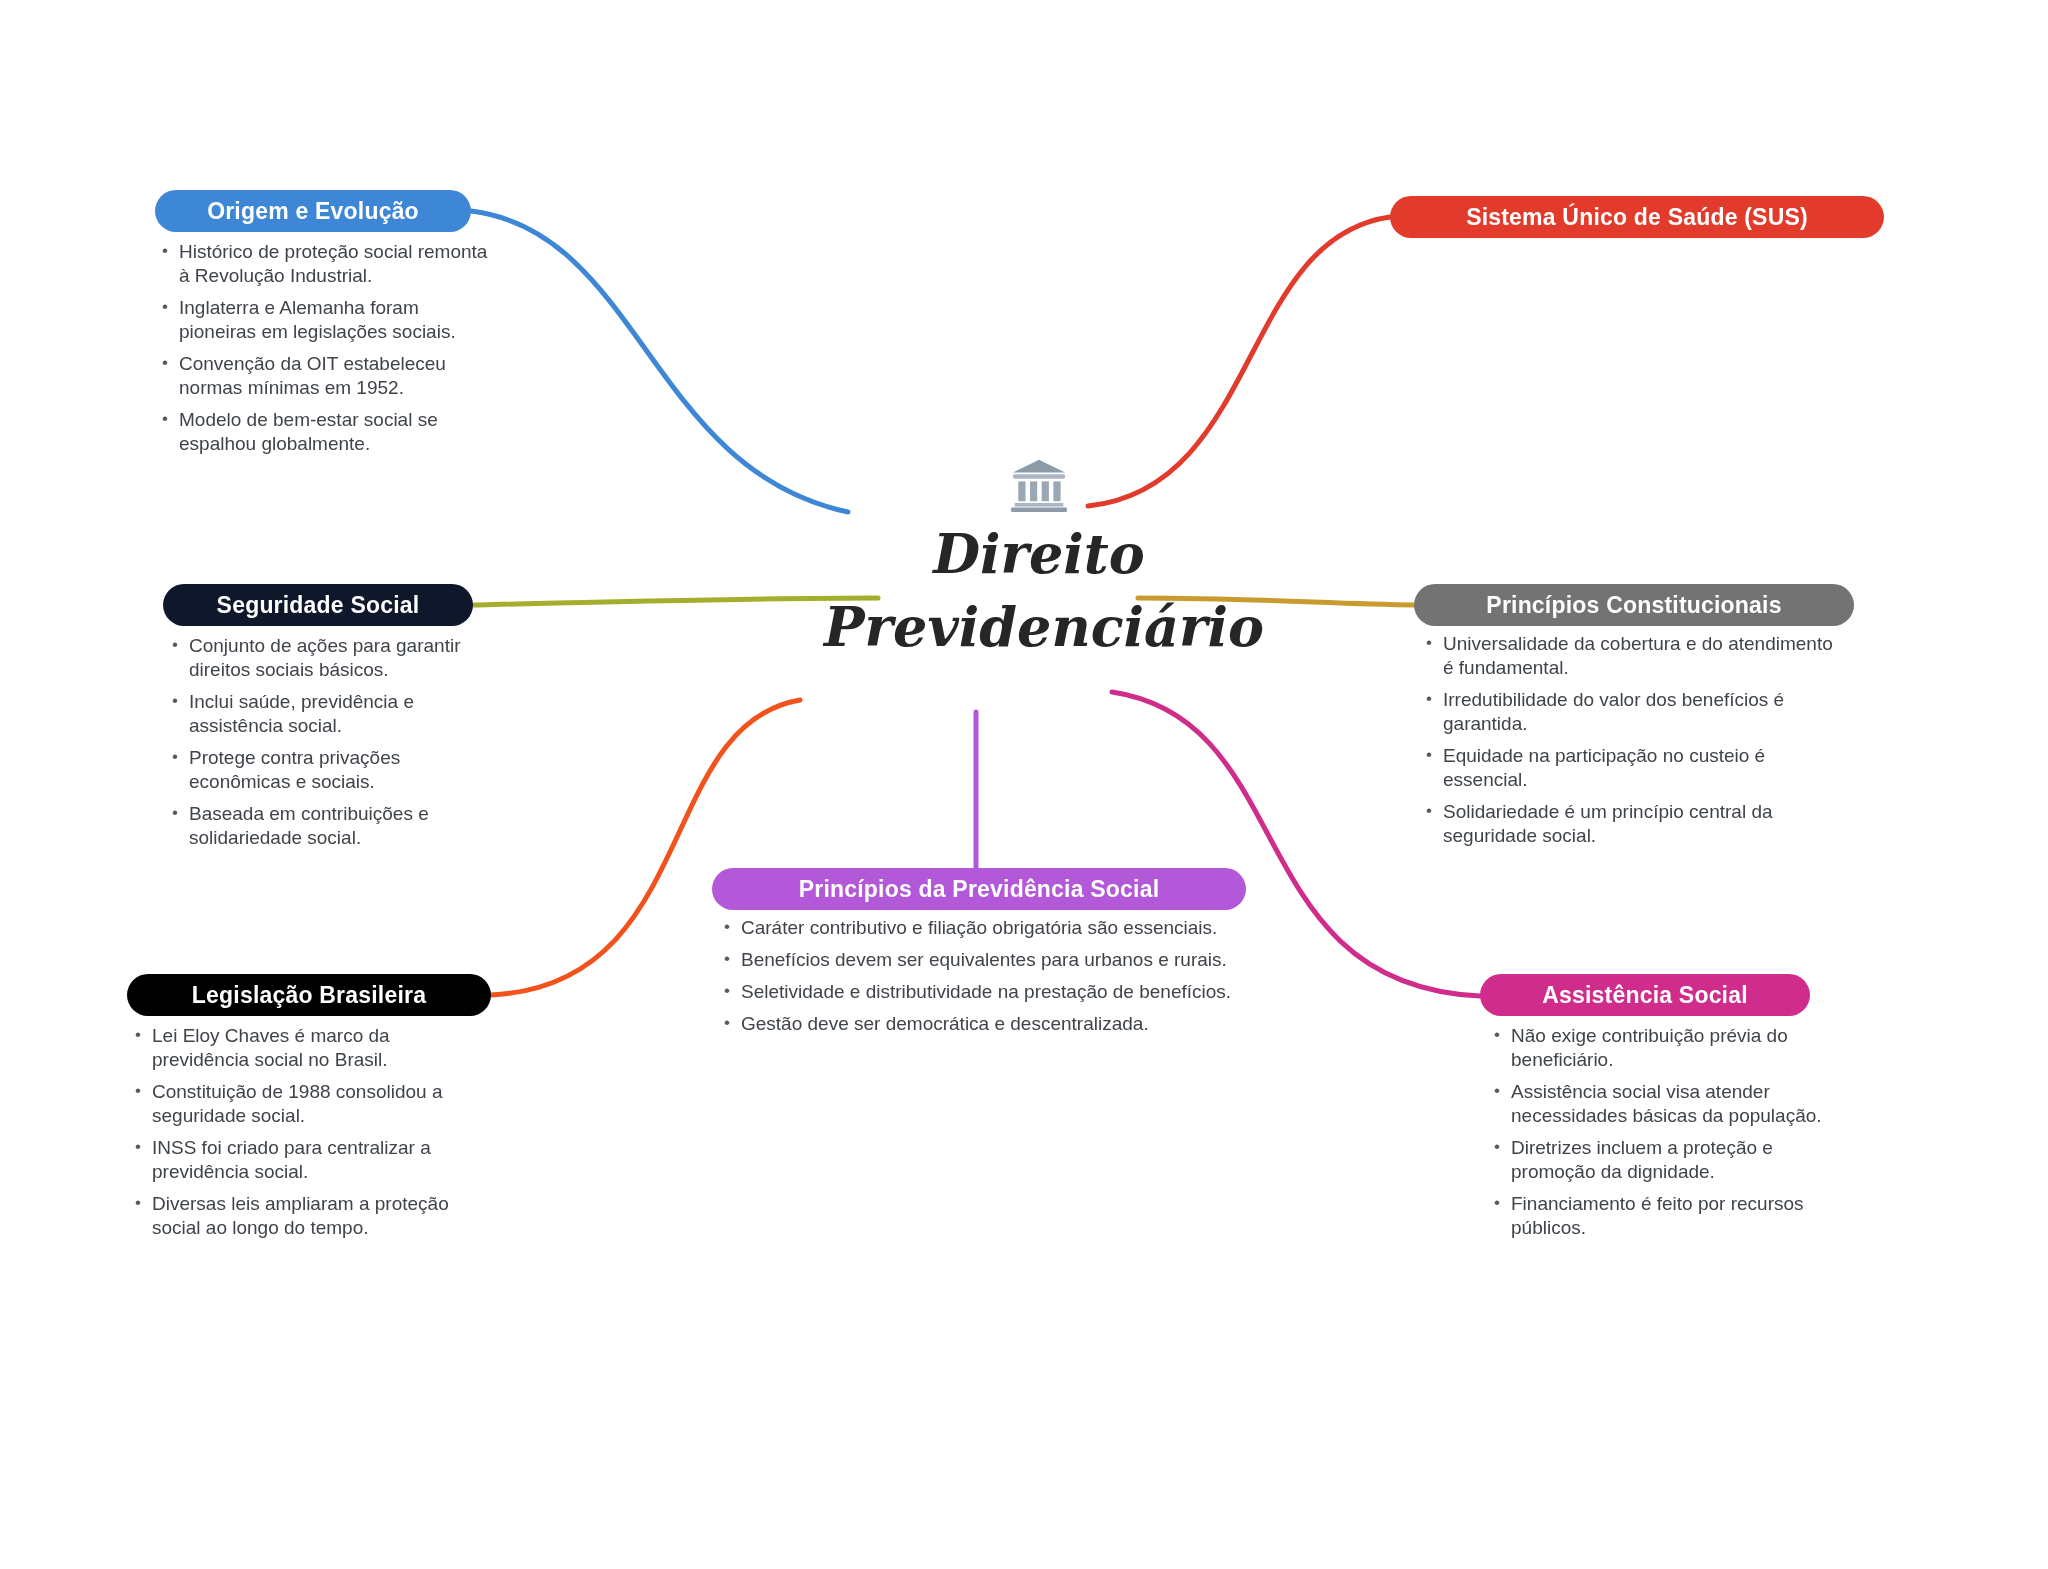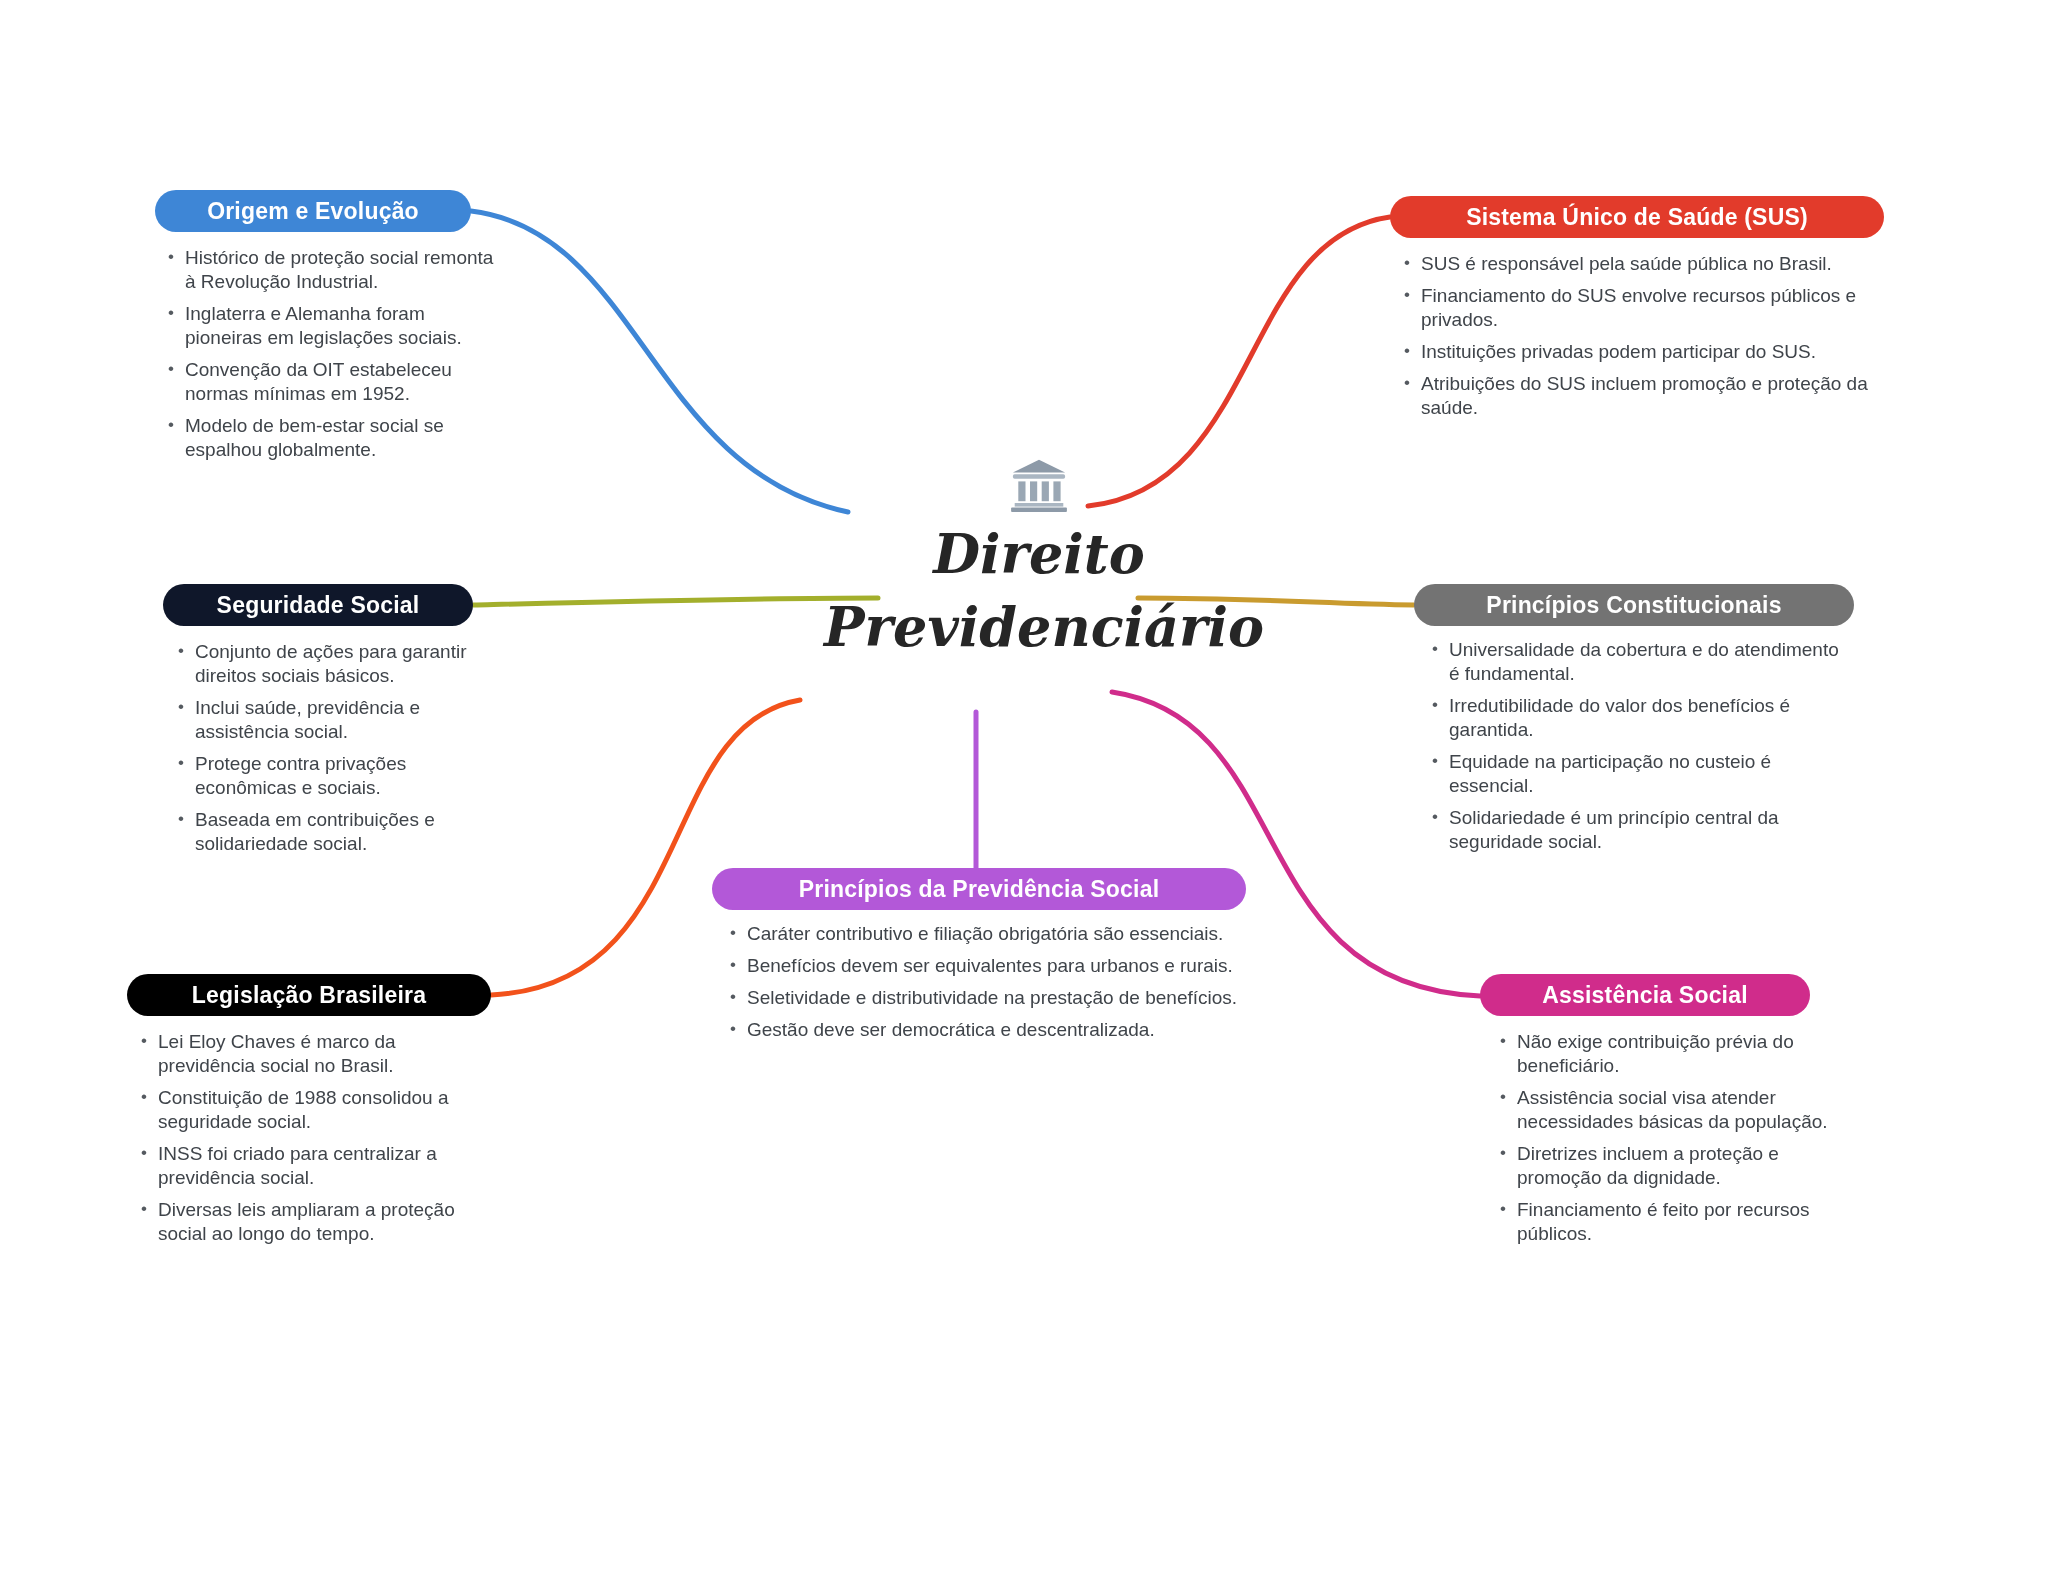--- a/index.html
+++ b/index.html
@@ -2,21 +2,21 @@
 <html><head>
 <meta charset="utf-8">
 <style>
   html,body{margin:0;padding:0;background:#ffffff;}
   #canvas{position:relative;width:2048px;height:1569px;background:#ffffff;overflow:hidden;
           font-family:"Liberation Sans",sans-serif;}
   #connectors{position:absolute;left:0;top:0;width:2048px;height:1569px;pointer-events:none;}
   .pill{position:absolute;height:42px;border-radius:22px;color:#ffffff;font-weight:bold;
         font-size:23px;display:flex;align-items:center;justify-content:center;
         letter-spacing:.2px;white-space:nowrap;}
-  .items{position:absolute;list-style:none;margin:6px;padding:0;
+  .items{position:absolute;list-style:none;margin:0;padding:0;
          font-size:19px;line-height:1.26;color:#3f444a;}
   .items li{position:relative;padding-left:19px;margin-bottom:8px;}
   .items li::before{content:"•";position:absolute;left:2px;top:0;color:#555a60;font-size:17px;}
   #center{position:absolute;left:795px;top:458px;width:430px;text-align:center;margin-left:29px;}
   .center-title{font-family:"DejaVu Serif",serif;font-style:italic;font-weight:600;
                 font-size:54px;line-height:1.28;color:#262626;margin-top:4px;}
   .icon-wrap{display:inline-block;}
 
   
   #b0-pill{left:155px;top:190px;width:316px;}  #b0-items{left:160px;top:240px;width:332px;}
@@ -65,26 +65,20 @@
   <ul class="items" id="b0-items">
     <li>Histórico de proteção social remonta à Revolução Industrial.</li>
     <li>Inglaterra e Alemanha foram pioneiras em legislações sociais.</li>
     <li>Convenção da OIT estabeleceu normas mínimas em 1952.</li>
     <li>Modelo de bem-estar social se espalhou globalmente.</li>
   </ul>
 
   <div class="pill" id="b1-pill" style="background-color: rgb(226, 59, 43);">
     <span>Sistema Único de Saúde (SUS)</span>
   </div>
-  <ul class="items" id="b1-items">
-    <li>SUS é responsável pela saúde pública no Brasil.</li>
-    <li>Financiamento do SUS envolve recursos públicos e privados.</li>
-    <li>Instituições privadas podem participar do SUS.</li>
-    <li>Atribuições do SUS incluem promoção e proteção da saúde.</li>
-  </ul>
 
   <div class="pill" id="b2-pill" style="background-color: #0f172a;">
     <span>Seguridade Social</span>
   </div>
   <ul class="items" id="b2-items">
     <li>Conjunto de ações para garantir direitos sociais básicos.</li>
     <li>Inclui saúde, previdência e assistência social.</li>
     <li>Protege contra privações econômicas e sociais.</li>
     <li>Baseada em contribuições e solidariedade social.</li>
   </ul>

